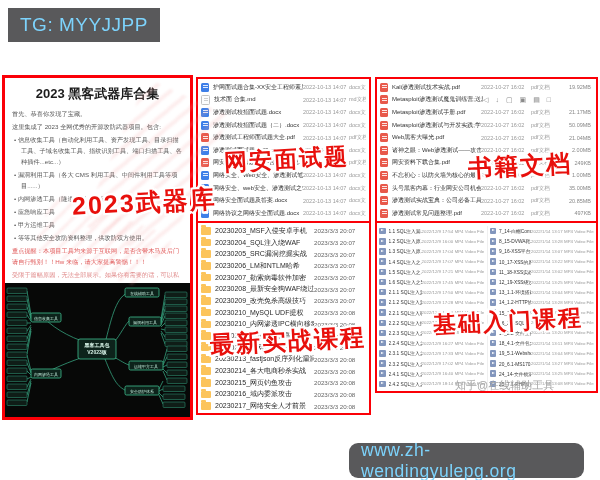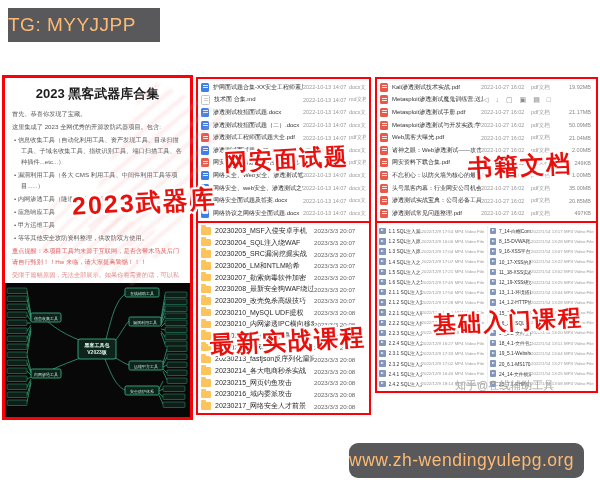--- a/index.html
+++ b/index.html
@@ -1,19 +1,19 @@
 <!DOCTYPE html>
 <html><head>
 <meta charset="utf-8">
 <style>
   html,body{margin:0;padding:0;}
   body{width:600px;height:480px;position:relative;background:#fff;
        font-family:"Liberation Sans","DejaVu Sans",sans-serif;overflow:hidden;}
-  .badge{position:absolute;background:#59595b;color:#fdba74;display:flex;align-items:center;
-         box-sizing:border-box;letter-spacing:.5px;z-index:9;}
+  .badge{position:absolute;background:#59595b;color:#7dd3fc;display:flex;align-items:center;
+         padding-left:12px;box-sizing:border-box;letter-spacing:.5px;z-index:9;}
   #tg-badge{left:8px;top:8px;width:152px;height:34px;font-size:19px;}
   #url-badge{left:349px;top:443px;width:235px;height:35px;font-size:17.5px;border-radius:9px;}
   .panel{position:absolute;background:#fff;border:3px solid #fb0007;box-sizing:border-box;overflow:hidden;}
   #arsenal-panel{left:2px;top:75px;width:191px;height:345px;}
   #interview-panel{left:196px;top:77px;width:175px;height:146px;border-width:2px;}
   #course-panel{left:196px;top:221px;width:175px;height:194px;border-width:2px;}
   #book-panel{left:375px;top:77px;width:223px;height:146px;border-width:2px;}
   #video-panel{left:375px;top:221px;width:223px;height:172px;border-width:2px;}
 
   

